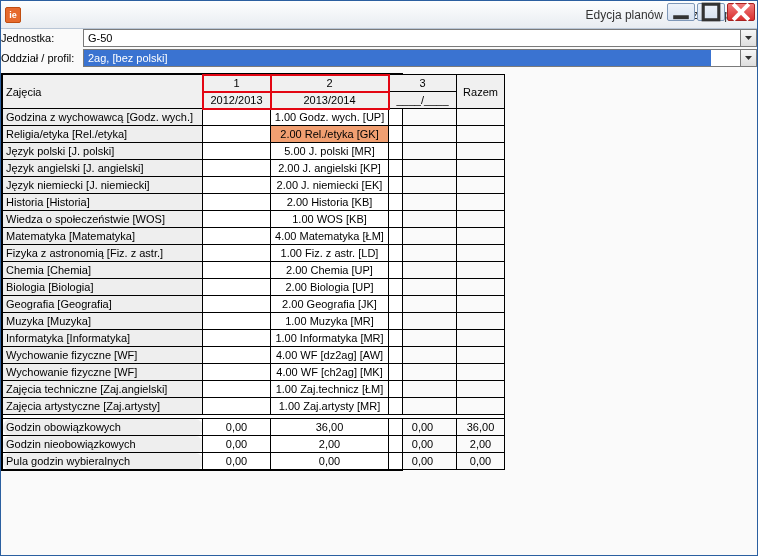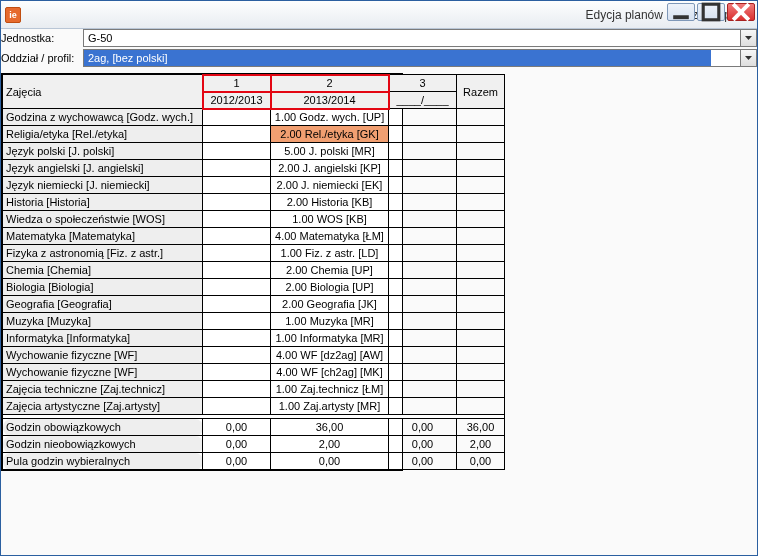--- a/index.html
+++ b/index.html
@@ -341,21 +341,21 @@
               <td class="val"></td>
             </tr>
             <tr>
               <td class="subj">Wychowanie fizyczne [WF]</td>
               <td class="val"></td>
               <td class="val">4.00 WF [ch2ag] [MK]</td>
               <td class="val"></td>
               <td class="val"></td>
             </tr>
             <tr>
-              <td class="subj">Zajęcia techniczne [Zaj.technicz]</td>
+              <td class="subj">Zajęcia techniczne [Zaj.angielski]</td>
               <td class="val"></td>
               <td class="val">1.00 Zaj.technicz [ŁM]</td>
               <td class="val"></td>
               <td class="val"></td>
             </tr>
             <tr>
               <td class="subj">Zajęcia artystyczne [Zaj.artysty]</td>
               <td class="val"></td>
               <td class="val">1.00 Zaj.artysty [MR]</td>
               <td class="val"></td>

